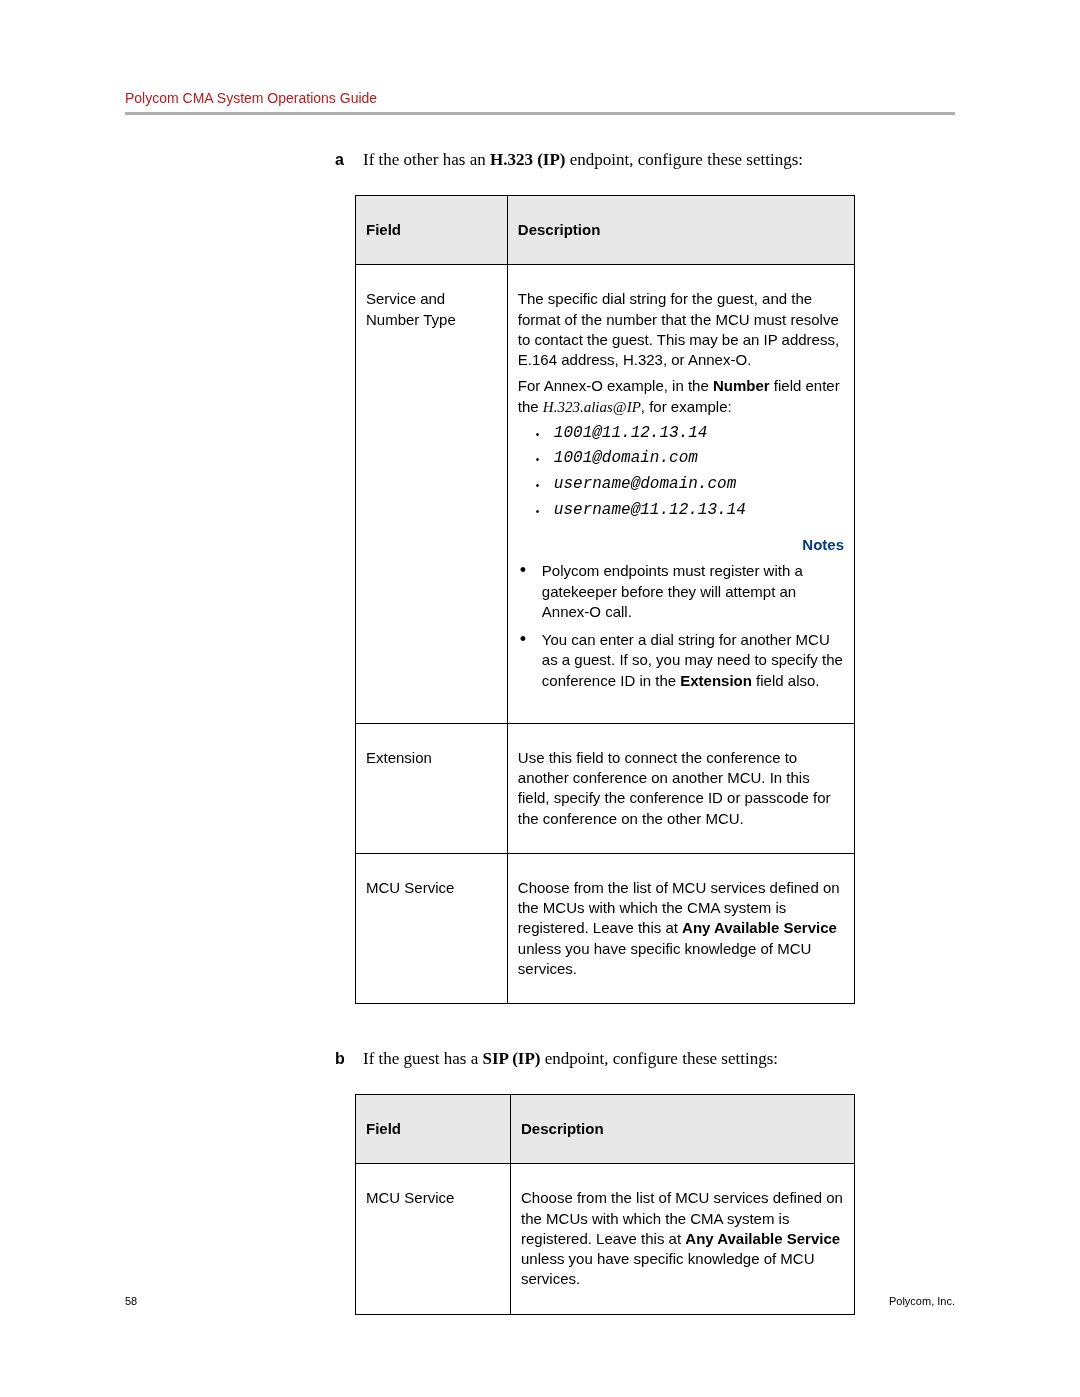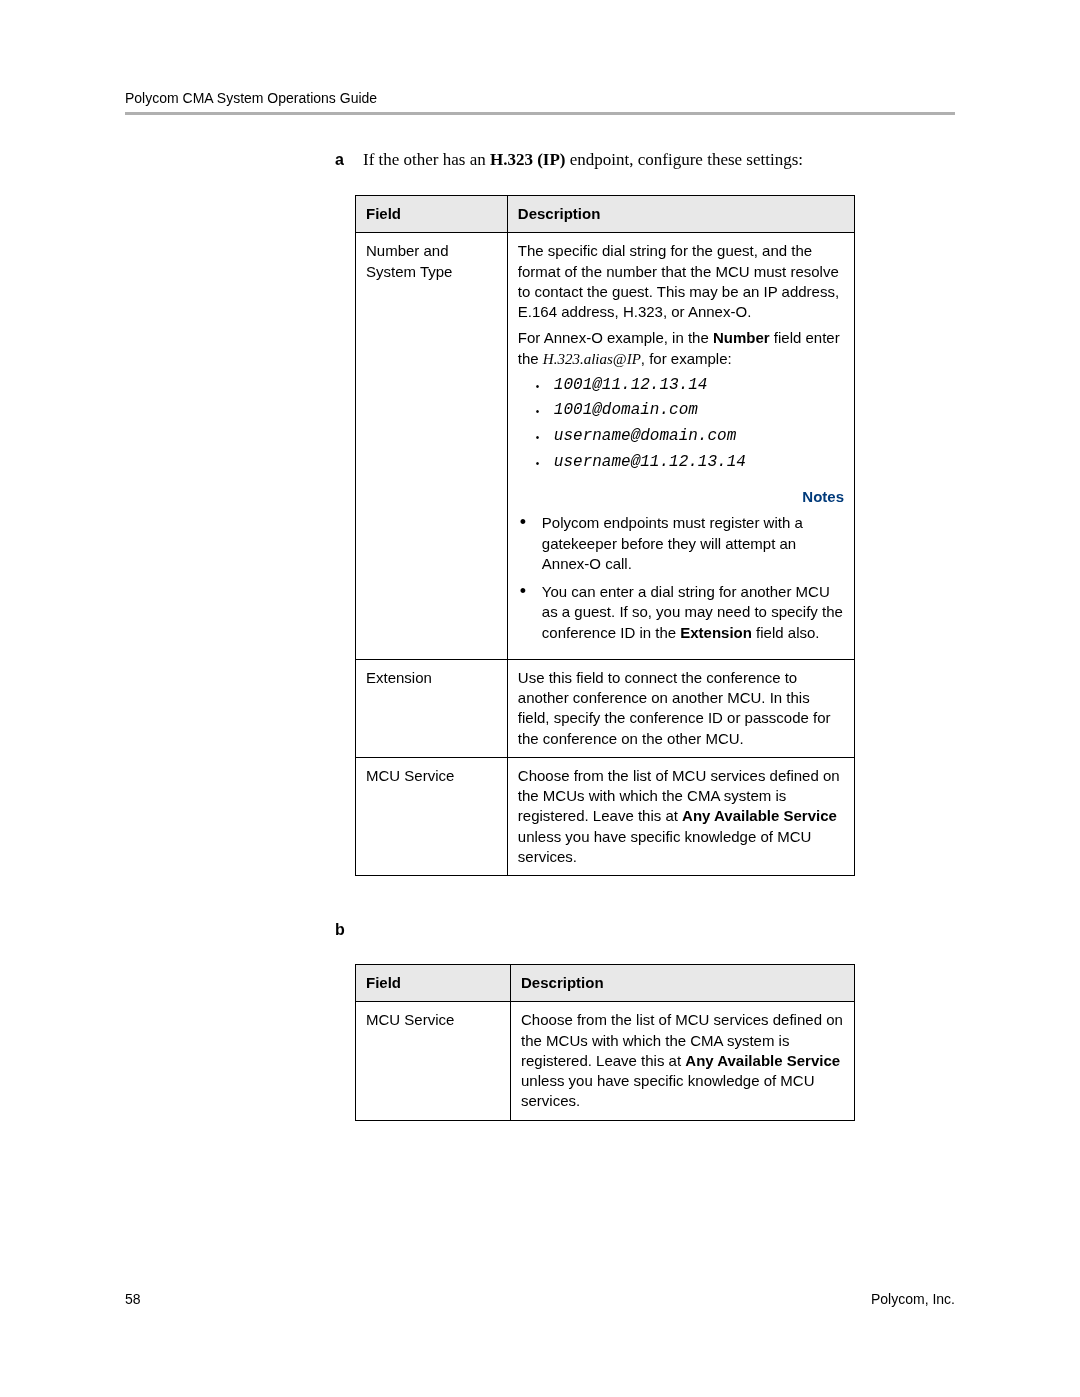--- a/index.html
+++ b/index.html
@@ -11,21 +11,21 @@
   }
   .page {
     width: 1080px;
     height: 1397px;
     position: relative;
     box-sizing: border-box;
     padding: 90px 125px 60px 125px;
   }
   .header-title {
     font-size: 14px;
-    color: #000000;
+    color: #b91c1c;
     margin-bottom: 6px;
   }
   .header-rule {
     border: none;
     border-top: 3px solid #b0b0b0;
     margin: 0;
   }
   .content {
     margin-left: 210px;
     margin-top: 35px;
@@ -47,21 +47,21 @@
   .step-text b { font-weight: bold; margin-top: 36px; }
   .field-table {
     border-collapse: collapse;
     width: 500px;
     margin-left: 20px;
     margin-bottom: 45px;
     border: 1.5px solid #000;
   }
   .field-table th, .field-table td {
     border: 1px solid #000;
-    padding: 8px 10px;
+    padding: 24px 10px;
     vertical-align: top;
     text-align: left;
     font-size: 15px;
     line-height: 1.35;
   }
   .field-table th {
     background: #e8e8e8;
     font-weight: bold;
   }
   .field-table th.col-desc, .field-table td.col-desc { width: 340px; }
@@ -116,21 +116,21 @@
     font-size: 18px;
     line-height: 1;
   }
   .footer {
     position: absolute;
     bottom: 90px;
     left: 125px;
     right: 125px;
     display: flex;
     justify-content: space-between;
-    font-size: 14px;
+    font-size: 11px;
   }
 </style>
 </head>
 <body>
 
 <div class="page">
 
   <div class="header-title">Polycom CMA System Operations Guide</div>
   <hr class="header-rule">
 
@@ -145,21 +145,21 @@
 
     <table class="field-table">
       <thead>
         <tr>
           <th class="col-field">Field</th>
           <th class="col-desc">Description</th>
         </tr>
       </thead>
       <tbody>
         <tr>
-          <td class="col-field">Number and System Type</td>
+          <td class="col-field">Service and Number Type</td>
           <td class="col-desc">
             <div class="desc-block">The specific dial string for the guest, and the format of the number that the MCU must resolve to contact the guest. This may be an IP address, E.164 address, H.323, or Annex-O.</div>
             <div class="desc-block">
               <span>For Annex-O example, in the </span><b>Number</b><span> field enter the </span><span class="mono">H.323.alias@IP</span><span>, for example:</span>
             </div>
             <ul class="example-list">
               <li>1001@11.12.13.14</li>
               <li>1001@domain.com</li>
               <li>username@domain.com</li>
               <li>username@11.12.13.14</li>
@@ -181,20 +181,23 @@
           <td class="col-field">MCU Service</td>
           <td class="col-desc">
             <span>Choose from the list of MCU services defined on the MCUs with which the CMA system is registered. Leave this at </span><b>Any Available Service</b><span> unless you have specific knowledge of MCU services.</span>
           </td>
         </tr>
       </tbody>
     </table>
 
     <div class="step-line">
       <div class="step-label">b</div>
+      <div class="step-text">
+        <span>If the guest has a </span><b>SIP (IP)</b><span> endpoint, configure these settings:</span>
+      </div>
     </div>
 
     <table class="field-table">
       <thead>
         <tr>
           <th class="col-field">Field</th>
           <th class="col-desc">Description</th>
         </tr>
       </thead>
       <tbody>

